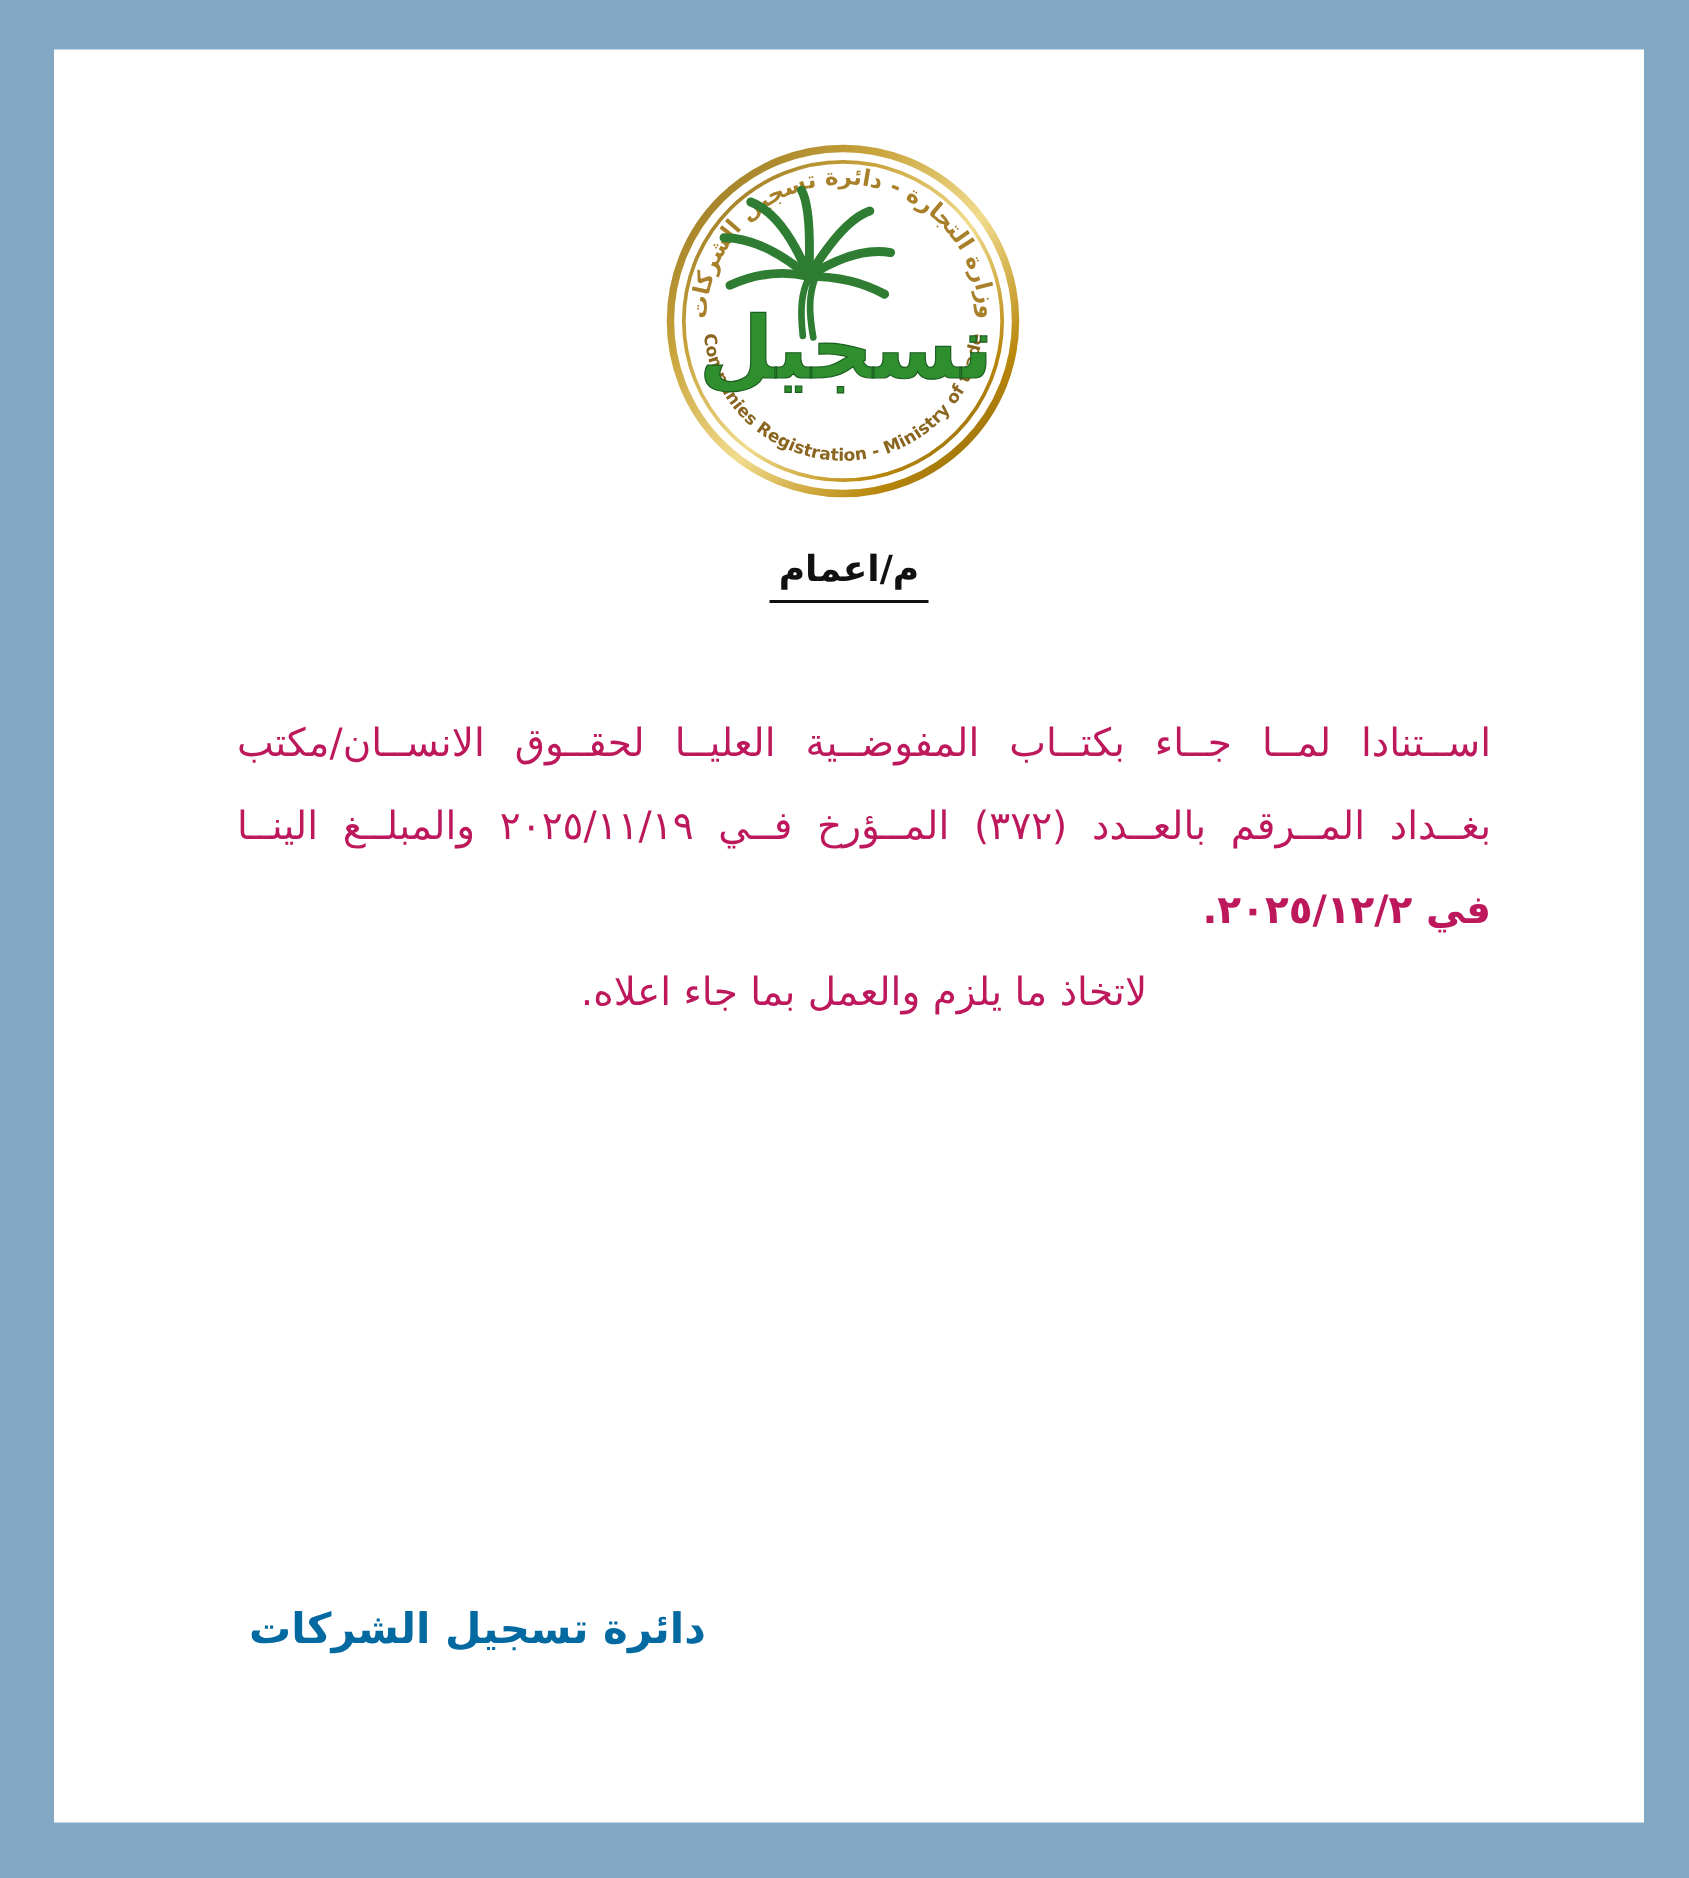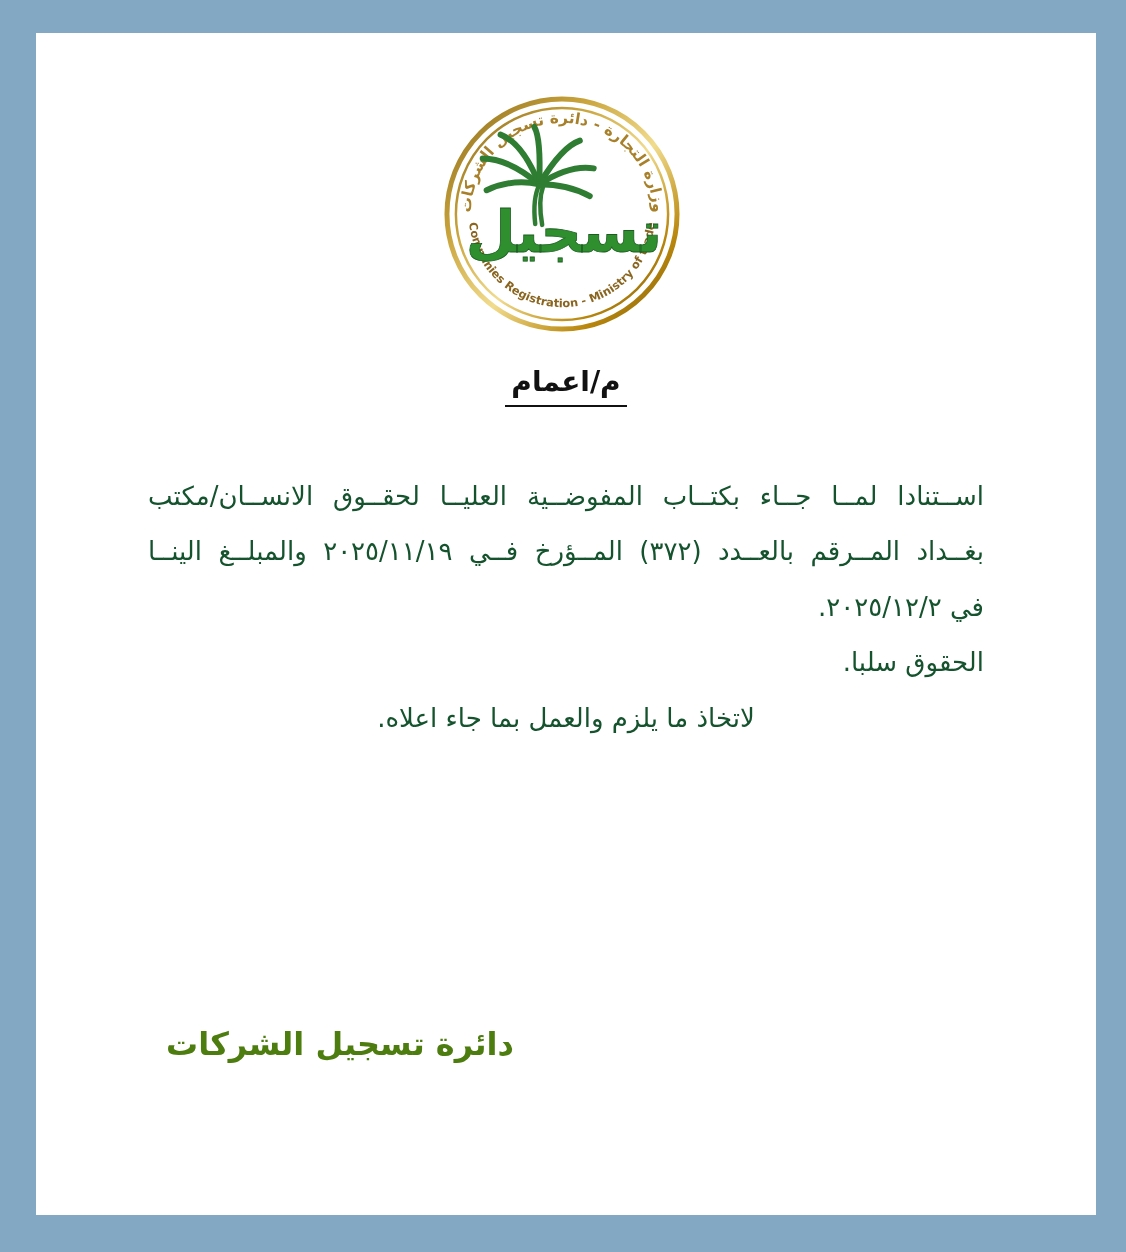--- a/index.html
+++ b/index.html
@@ -33,61 +33,62 @@
   .doc-title {
     position: absolute;
     top: 332px;
     left: 0;
     width: 100%;
     text-align: center;
     direction: rtl;
   }
   .doc-title span {
     display: inline-block;
-    font-size: 28px;
+    font-size: 24px;
     font-weight: bold;
     color: #111111;
     border-bottom: 2.5px solid #111111;
     padding: 0 6px 7px 6px;
     letter-spacing: 0.5px;
   }
   .body-text {
     position: absolute;
     top: 436px;
-    left: 112px;
+    left: 122px;
     width: 836px;
     direction: rtl;
-    color: #14532d;
+    color: #be185d;
     font-size: 26px;
   }
   .line {
     height: 55.4px;
     line-height: 55.4px;
     text-align: justify;
     text-align-last: justify;
     white-space: nowrap;
     overflow: visible;
   }
   .line.start {
     text-align: start;
     text-align-last: start;
     white-space: normal;
+    font-weight: bold;
   }
   .line.center {
     text-align-last: center;
     white-space: normal;
   }
   .signature {
     position: absolute;
     left: 130px;
-    top: 992px;
+    top: 1036px;
     direction: rtl;
-    font-size: 32px;
+    font-size: 28px;
     font-weight: bold;
-    color: #4d7c0f;
+    color: #0369a1;
     letter-spacing: 0.3px;
   }
 </style>
 </head>
 <body>
 
 <div class="page-bg"></div>
 
 <div class="card">
 
@@ -133,20 +134,19 @@
     <span>م/اعمام</span>
   </div>
 
   <div class="body-text">
     <div>
       <div class="line">اســتنادا لمــا جــاء بكتــاب المفوضــية العليــا لحقــوق الانســان/مكتب</div>
       <div class="line">بغــداد المــرقم بالعــدد (٣٧٢) المــؤرخ فــي ٢٠٢٥/١١/١٩ والمبلــغ الينــا</div>
       <div class="line start">في ٢٠٢٥/١٢/٢.</div>
     </div>
     <div>
-      <div class="line start">الحقوق سلبا.</div>
     </div>
     <div class="line center">لاتخاذ ما يلزم والعمل بما جاء اعلاه.</div>
   </div>
 
   <div class="signature">دائرة تسجيل الشركات</div>
 
 </div>
 
 </body></html>

